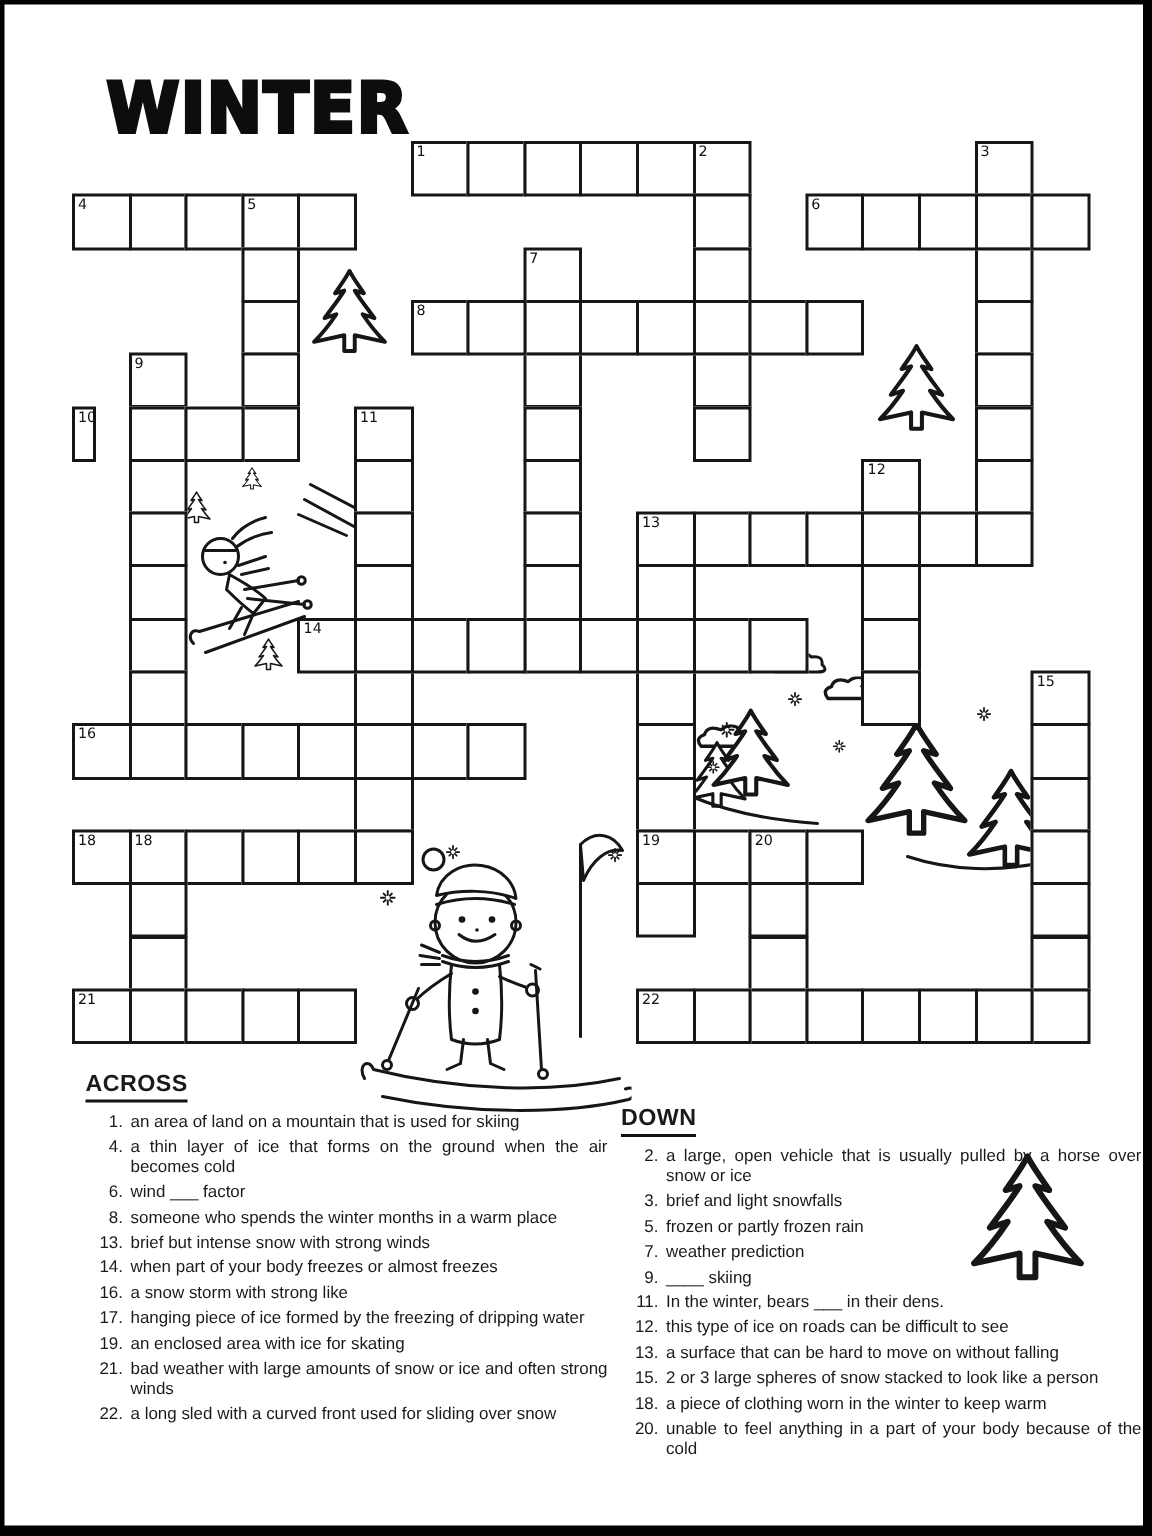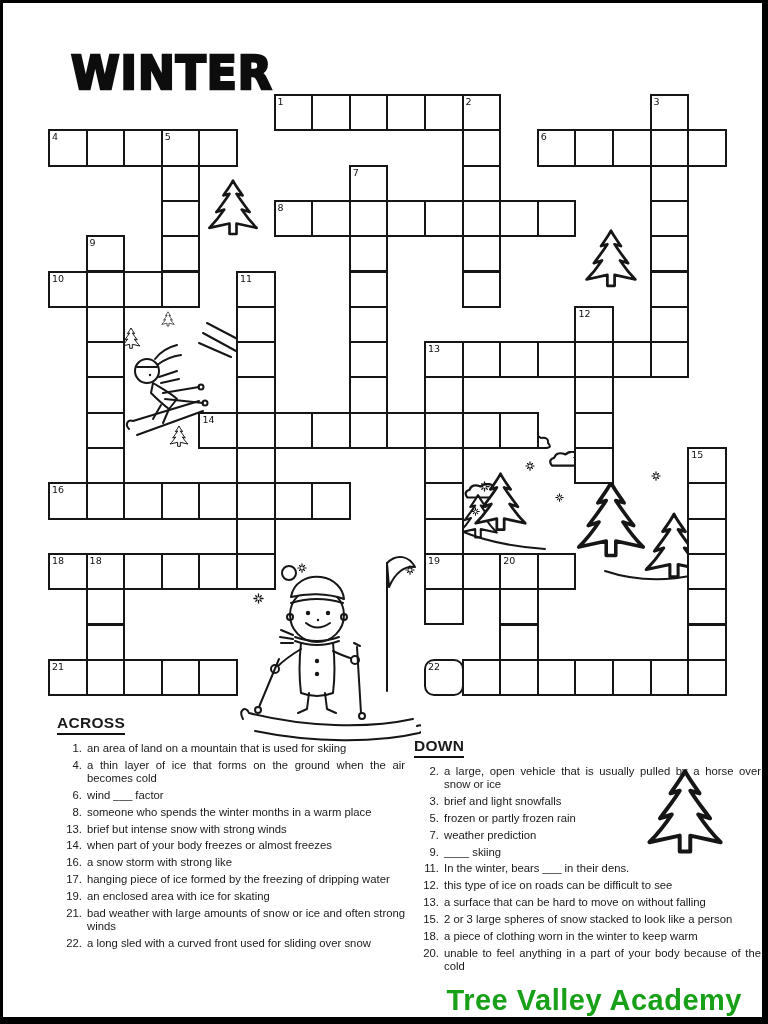--- a/index.html
+++ b/index.html
@@ -213,21 +213,21 @@
       <div class="cell" style="left: 82.6px; top: 232.2px; width: 39.6px; height: 37.3px;">
         <span class="cnum">9</span>
       </div>
       <div class="cell" style="left: 82.6px; top: 267.5px; width: 39.6px; height: 37.3px;"></div>
       <div class="cell" style="left: 82.6px; top: 302.8px; width: 39.6px; height: 37.3px;"></div>
       <div class="cell" style="left: 82.6px; top: 338.1px; width: 39.6px; height: 37.3px;"></div>
       <div class="cell" style="left: 82.6px; top: 373.4px; width: 39.6px; height: 37.3px;"></div>
       <div class="cell" style="left: 82.6px; top: 408.7px; width: 39.6px; height: 37.3px;"></div>
       <div class="cell" style="left: 82.6px; top: 444px; width: 39.6px; height: 37.3px;"></div>
       <div class="cell" style="left: 82.6px; top: 479.3px; width: 39.6px; height: 37.3px;"></div>
-      <div class="cell" style="left: 45px; top: 267.5px; width: 40px; height: 37.3px;">
+      <div class="cell" style="left: 45px; top: 267.5px; width: 16px; height: 37.3px;">
         <span class="cnum">10</span>
       </div>
       <div class="cell" style="left: 120.2px; top: 267.5px; width: 39.6px; height: 37.3px;"></div>
       <div class="cell" style="left: 233px; top: 267.5px; width: 39.6px; height: 37.3px;">
         <span class="cnum">11</span>
       </div>
       <div class="cell" style="left: 233px; top: 302.8px; width: 39.6px; height: 37.3px;"></div>
       <div class="cell" style="left: 233px; top: 338.1px; width: 39.6px; height: 37.3px;"></div>
       <div class="cell" style="left: 233px; top: 373.4px; width: 39.6px; height: 37.3px;"></div>
       <div class="cell" style="left: 233px; top: 408.7px; width: 39.6px; height: 37.3px;"></div>
@@ -302,21 +302,21 @@
       <div class="cell" style="left: 533.8px; top: 549.9px; width: 39.6px; height: 37.3px;"></div>
       <div class="cell" style="left: 496.2px; top: 585.2px; width: 39.6px; height: 37.3px;"></div>
       <div class="cell" style="left: 496.2px; top: 620.5px; width: 39.6px; height: 37.3px;"></div>
       <div class="cell" style="left: 496.2px; top: 655.8px; width: 39.6px; height: 37.3px;"></div>
       <div class="cell" style="left: 45px; top: 655.8px; width: 39.6px; height: 37.3px;">
         <span class="cnum">21</span>
       </div>
       <div class="cell" style="left: 120.2px; top: 655.8px; width: 39.6px; height: 37.3px;"></div>
       <div class="cell" style="left: 157.8px; top: 655.8px; width: 39.6px; height: 37.3px;"></div>
       <div class="cell" style="left: 195.4px; top: 655.8px; width: 39.6px; height: 37.3px;"></div>
-      <div class="cell" style="left: 421px; top: 655.8px; width: 39.6px; height: 37.3px; border-radius: 10px;">
+      <div class="cell" style="left: 421px; top: 655.8px; width: 39.6px; height: 37.3px;">
         <span class="cnum">22</span>
       </div>
       <div class="cell" style="left: 458.6px; top: 655.8px; width: 39.6px; height: 37.3px;"></div>
       <div class="cell" style="left: 533.8px; top: 655.8px; width: 39.6px; height: 37.3px;"></div>
       <div class="cell" style="left: 571.4px; top: 655.8px; width: 39.6px; height: 37.3px;"></div>
       <div class="cell" style="left: 609px; top: 655.8px; width: 39.6px; height: 37.3px;"></div>
       <div class="cell" style="left: 646.6px; top: 655.8px; width: 39.6px; height: 37.3px;"></div>
     </div>
 
   <div class="clues" id="across-section">
@@ -412,14 +412,13 @@
           <span class="num">18.</span>
           <span class="txt">a piece of clothing worn in the winter to keep warm</span>
         </div>
         <div class="clue">
           <span class="num">20.</span>
           <span class="txt">unable to feel anything in a part of your body because of the cold</span>
         </div>
       </div>
   </div>
 
-  <div id="logo">Tree Valley Academy</div>
 </div>
 
 </body></html>

